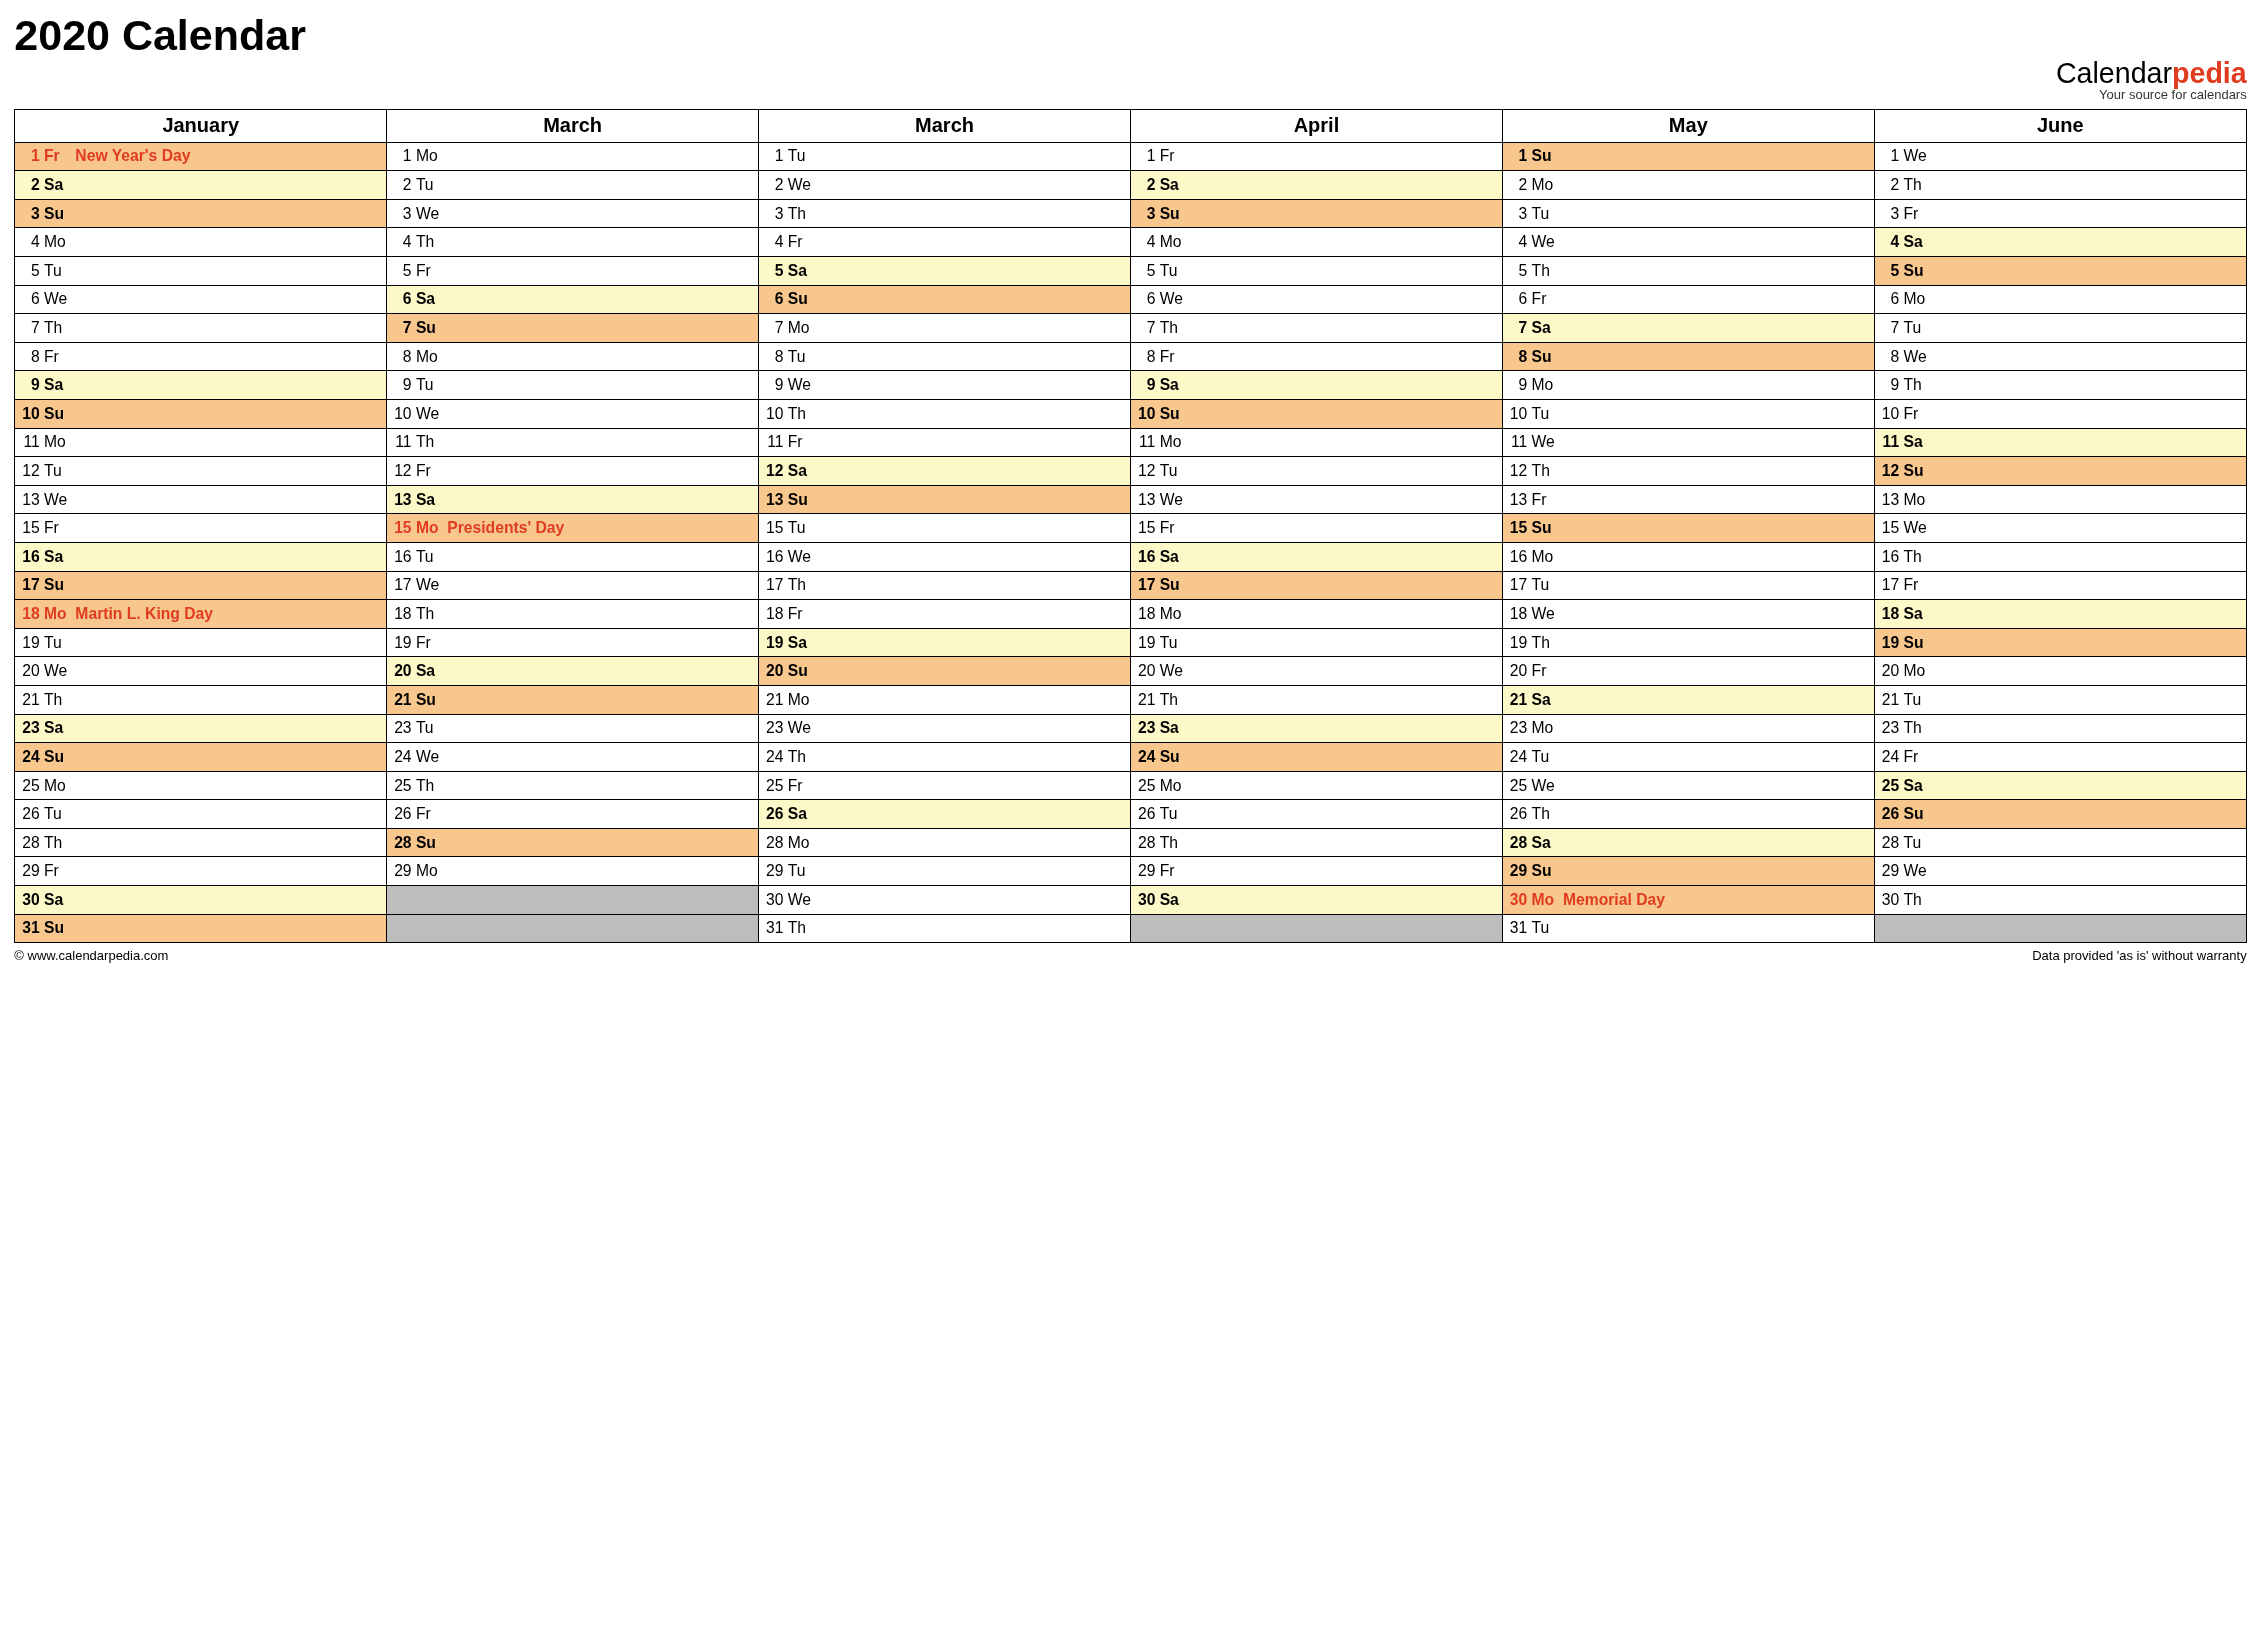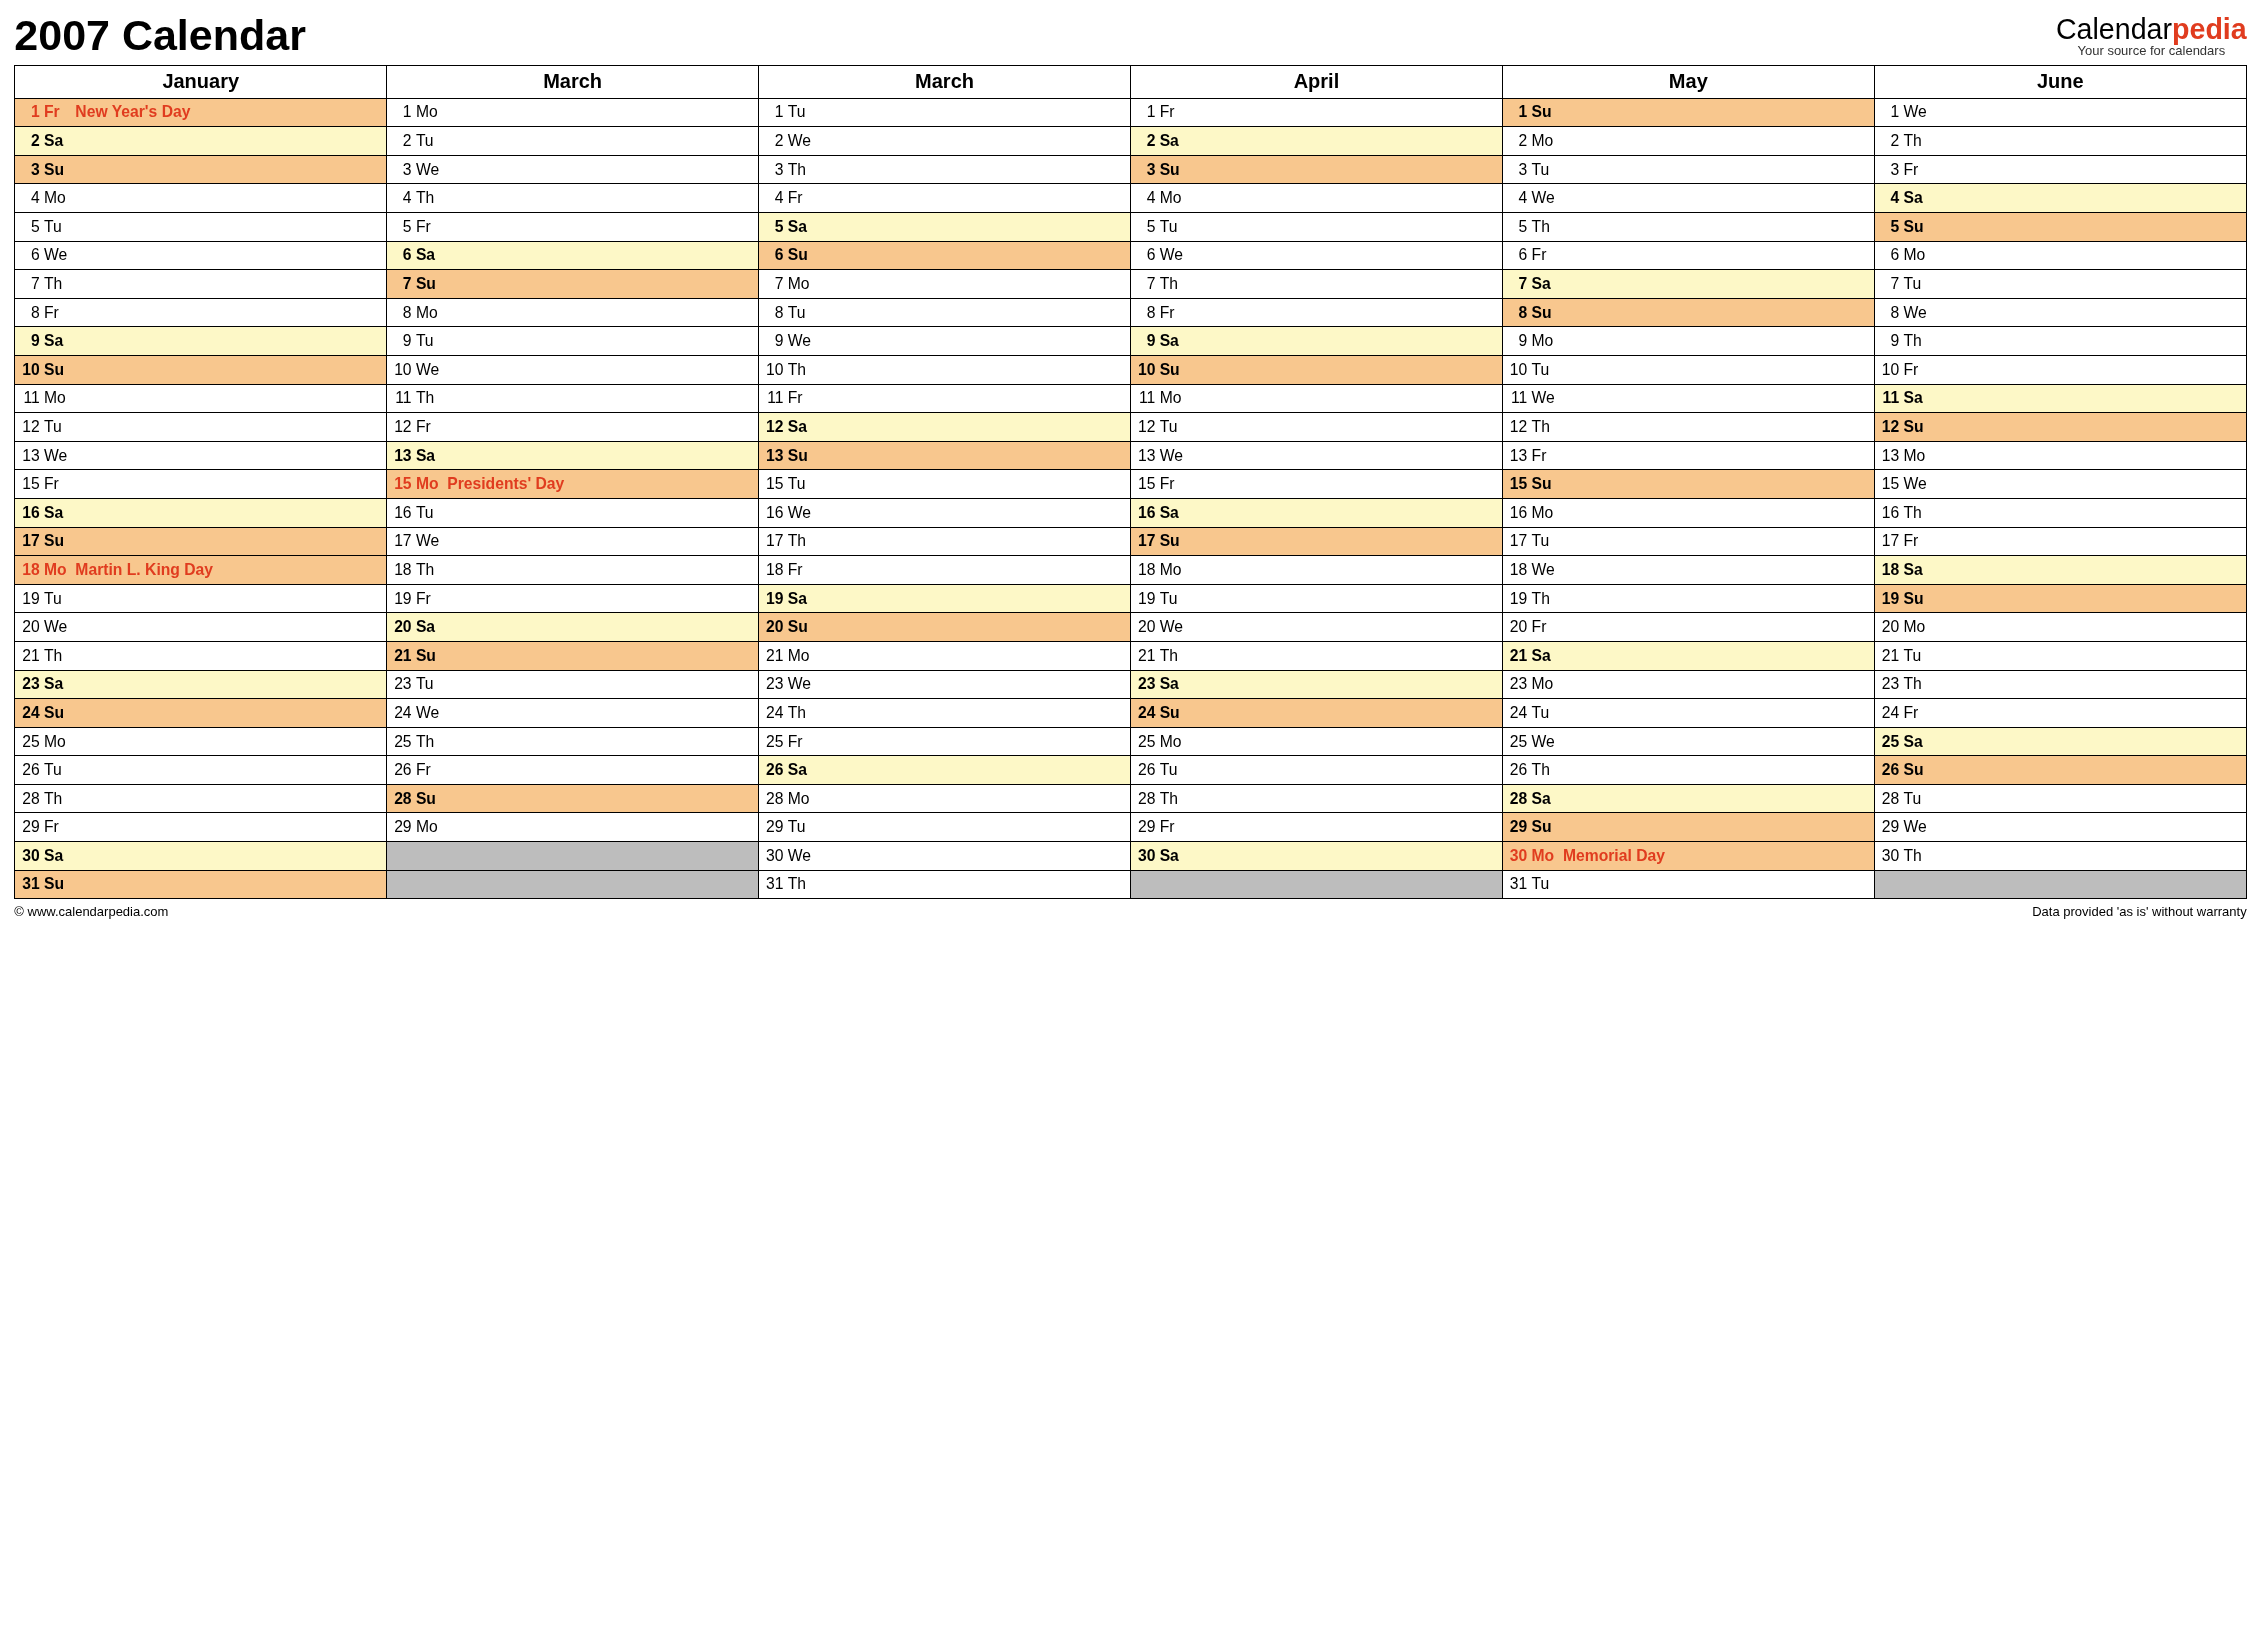--- a/index.html
+++ b/index.html
@@ -18,22 +18,23 @@
     justify-content: space-between;
     align-items: flex-start;
     margin-bottom: 7.1px;
   }
   .title {
     font-size: 43px;
     font-weight: bold;
     line-height: 1;
   }
   .brand {
-    text-align: center;
+    text-align: right;
     line-height: 1.05;
+    margin-top: 44px;
   }
   .brand-name {
     font-size: 28.6px;
     font-weight: normal;
   }
   .brand-name .pedia {
     color: #e03c1f;
     font-weight: bold;
   }
   .brand-tagline {
@@ -81,21 +82,21 @@
     justify-content: space-between;
     font-size: 13px;
     margin-top: 4.3px;
   }
 </style>
 </head>
 <body>
 
 <div class="page">
   <div class="header">
-    <div class="title">2007 Calendar</div>
+    <div class="title">2020 Calendar</div>
     <div class="brand">
       <div class="brand-name">
         <span>Calendar</span><span class="pedia">pedia</span>
       </div>
       <div class="brand-tagline">Your source for calendars</div>
     </div>
   </div>
 
   <table class="cal">
     <thead>

